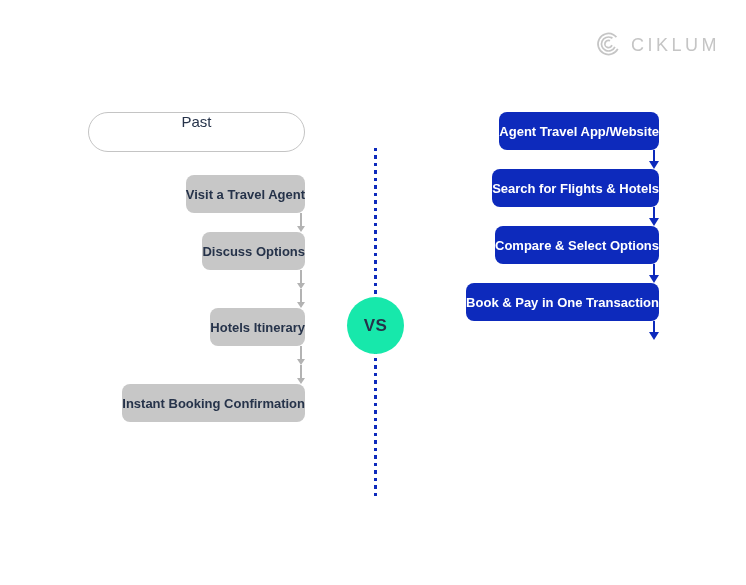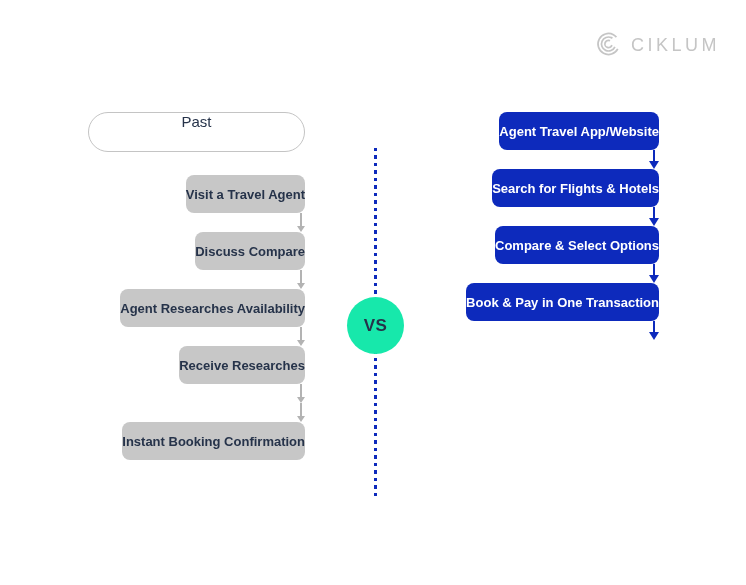--- a/index.html
+++ b/index.html
@@ -110,31 +110,30 @@
   <div class="column col-past">
     <div class="pill">
       <span>Past</span>
     </div>
     <div class="steps">
         <div class="step-box">Visit a Travel Agent</div>
         <div class="connector">
           <div class="c-line"></div>
           <div class="c-head"></div>
         </div>
-        <div class="step-box">Discuss Compare</div>
+        <div class="step-box">Discuss Options</div>
         <div class="connector">
           <div class="c-line"></div>
           <div class="c-head"></div>
         </div>
-        <div class="step-box">Agent Researches Availability</div>
         <div class="connector">
           <div class="c-line"></div>
           <div class="c-head"></div>
         </div>
-        <div class="step-box">Receive Researches</div>
+        <div class="step-box">Hotels Itinerary</div>
         <div class="connector">
           <div class="c-line"></div>
           <div class="c-head"></div>
         </div>
         <div class="connector">
           <div class="c-line"></div>
           <div class="c-head"></div>
         </div>
         <div class="step-box">Instant Booking Confirmation</div>
       </div>

